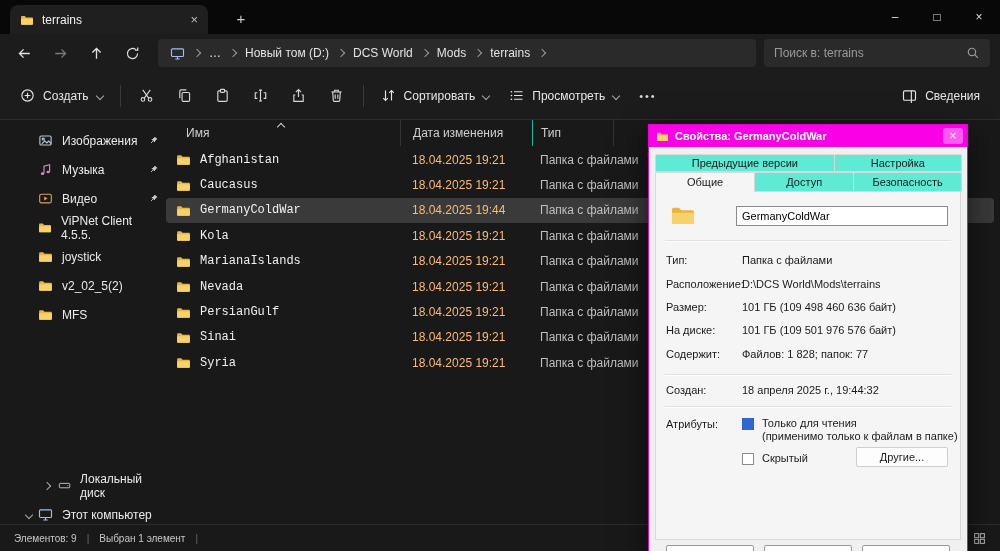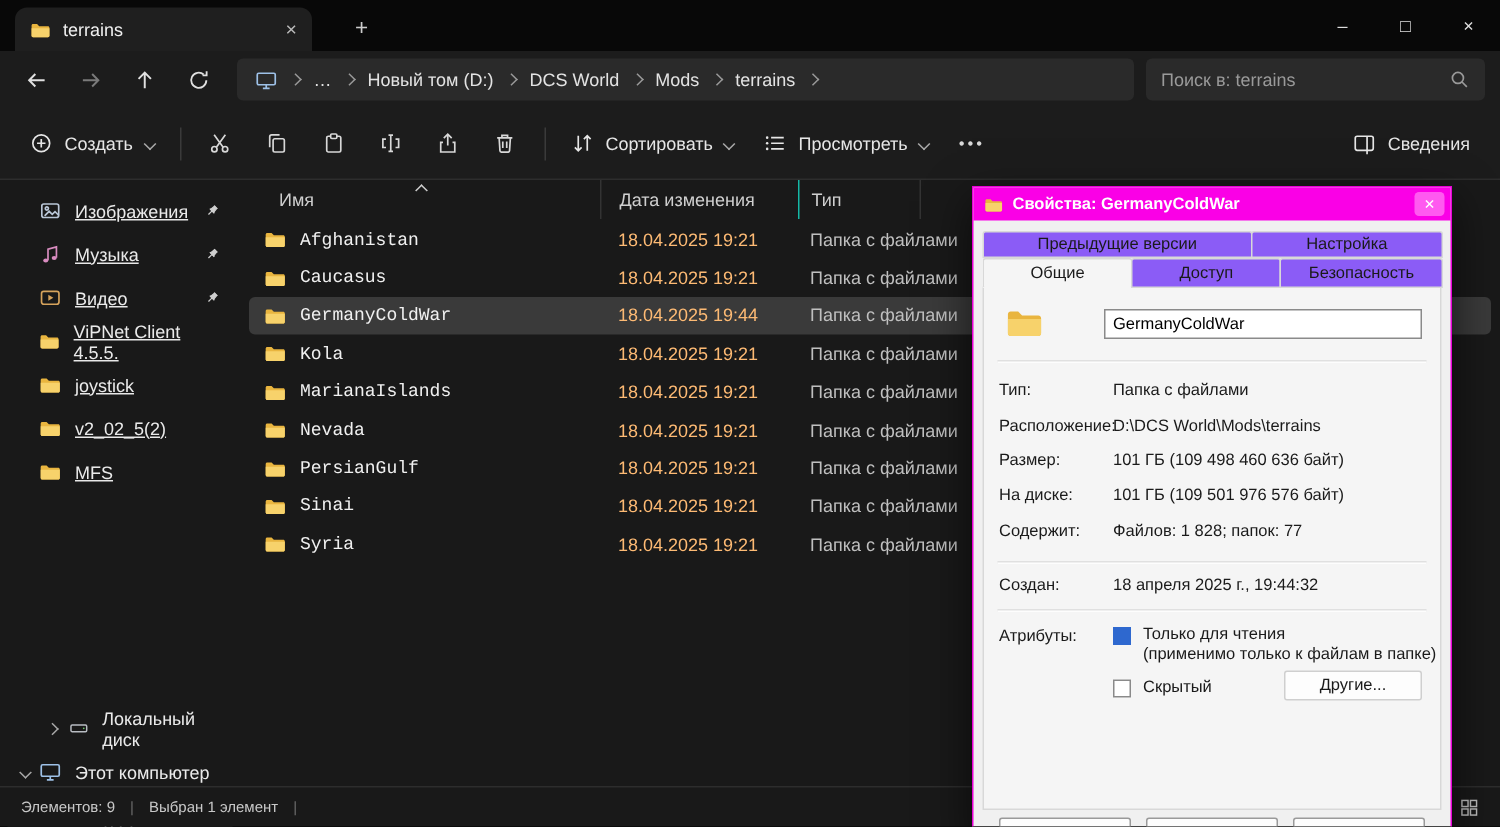--- a/index.html
+++ b/index.html
@@ -31,21 +31,21 @@
 
   
   .toolbar{position:absolute;top:72px;left:0;right:0;height:48px;background:#1c1c1c;border-bottom:1px solid #2d2d2d;display:flex;align-items:center;padding:0 10px;box-sizing:border-box;}
   .tbtn{display:flex;align-items:center;gap:8px;padding:8px 10px;border-radius:4px;color:#e6e6e6;}
   .tsep{width:1px;height:22px;background:#3a3a3a;margin:0 7px;}
   .ticon{width:38px;height:34px;display:flex;align-items:center;justify-content:center;color:#d8d8d8;}
   .tspacer{flex:1;}
   .dots{letter-spacing:2px;color:#d8d8d8;font-size:11px;}
 
   
-  .sidebar{position:absolute;left:0;top:120px;width:160px;bottom:27px;padding-top:6px;box-sizing:border-box;text-decoration:underline;}
+  .sidebar{position:absolute;left:12px;top:120px;width:160px;bottom:27px;padding-top:6px;box-sizing:border-box;}
   .side-item{height:29px;display:flex;align-items:center;gap:9px;margin:0 5px;padding:0 8px 0 21px;border-radius:4px;position:relative;color:#eaeaea;}
   .side-item .pin{margin-left:auto;color:#cfcfcf;}
   .side-item.sel{background:#383838;}
   .side-item .tchev{position:absolute;left:9px;color:#a9a9a9;}
   .side-item.lvl1{padding-left:41px;}
   .side-item.lvl1 .tchev{left:27px;}
   .tree-group{position:absolute;left:0;top:351px;right:0;}
 
   
   .main{position:absolute;left:160px;top:120px;right:0;bottom:27px;}
@@ -69,21 +69,21 @@
   .viewtoggles{margin-left:auto;display:flex;gap:12px;color:#bdbdbd;}
 
   
   .dialog{position:absolute;left:648px;top:124px;width:320px;height:436px;background:#f0f0f0;
           border:1px solid #e800d6;box-shadow:0 10px 28px rgba(0,0,0,.6);color:#1a1a1a;font-size:11px;box-sizing:border-box;}
   .dtitle{height:22px;background:#fa00e6;display:flex;align-items:center;gap:6px;padding:0 4px 0 7px;color:#fff;font-weight:bold;}
   .dtitle-label{flex:1;}
   .dclose{width:20px;height:16px;background:#ff5af0;border-radius:3px;display:flex;align-items:center;justify-content:center;color:#fff;font-weight:normal;font-size:12px;}
   .dtabs-row1{position:absolute;left:6px;right:6px;top:29px;height:18px;display:flex;}
   .dtabs-row2{position:absolute;left:6px;right:6px;top:47px;height:20px;display:flex;z-index:2;}
-  .dtab{border:1px solid #d8d8d8;background:#8b5cf6;display:flex;align-items:center;justify-content:center;
+  .dtab{border:1px solid #d8d8d8;background:#5eead4;display:flex;align-items:center;justify-content:center;
         margin-right:-1px;border-radius:2px 2px 0 0;padding:0 6px;box-sizing:border-box;}
   .dtab.active{background:#f5f5f5;border-bottom-color:#f5f5f5;}
   .dpage{position:absolute;left:6px;right:6px;top:66px;height:349px;background:#f5f5f5;border:1px solid #d8d8d8;box-sizing:border-box;}
   .dp{position:absolute;}
   .dsep{position:absolute;left:9px;right:9px;height:1px;background:#e0e0e0;border-bottom:1px solid #fdfdfd;}
   .dinput{position:absolute;left:80px;right:12px;top:14px;height:20px;border:1px solid #8a8a8a;background:#fff;
           font-family:"Liberation Sans",sans-serif;font-size:11px;padding:0 5px;box-sizing:border-box;}
   .dlabel{color:#1a1a1a;}
   .cb{width:12px;height:12px;border:1px solid #8a8a8a;background:#fff;box-sizing:border-box;}
   .cb.filled{background:#2e68cf;border-color:#2e68cf;}

